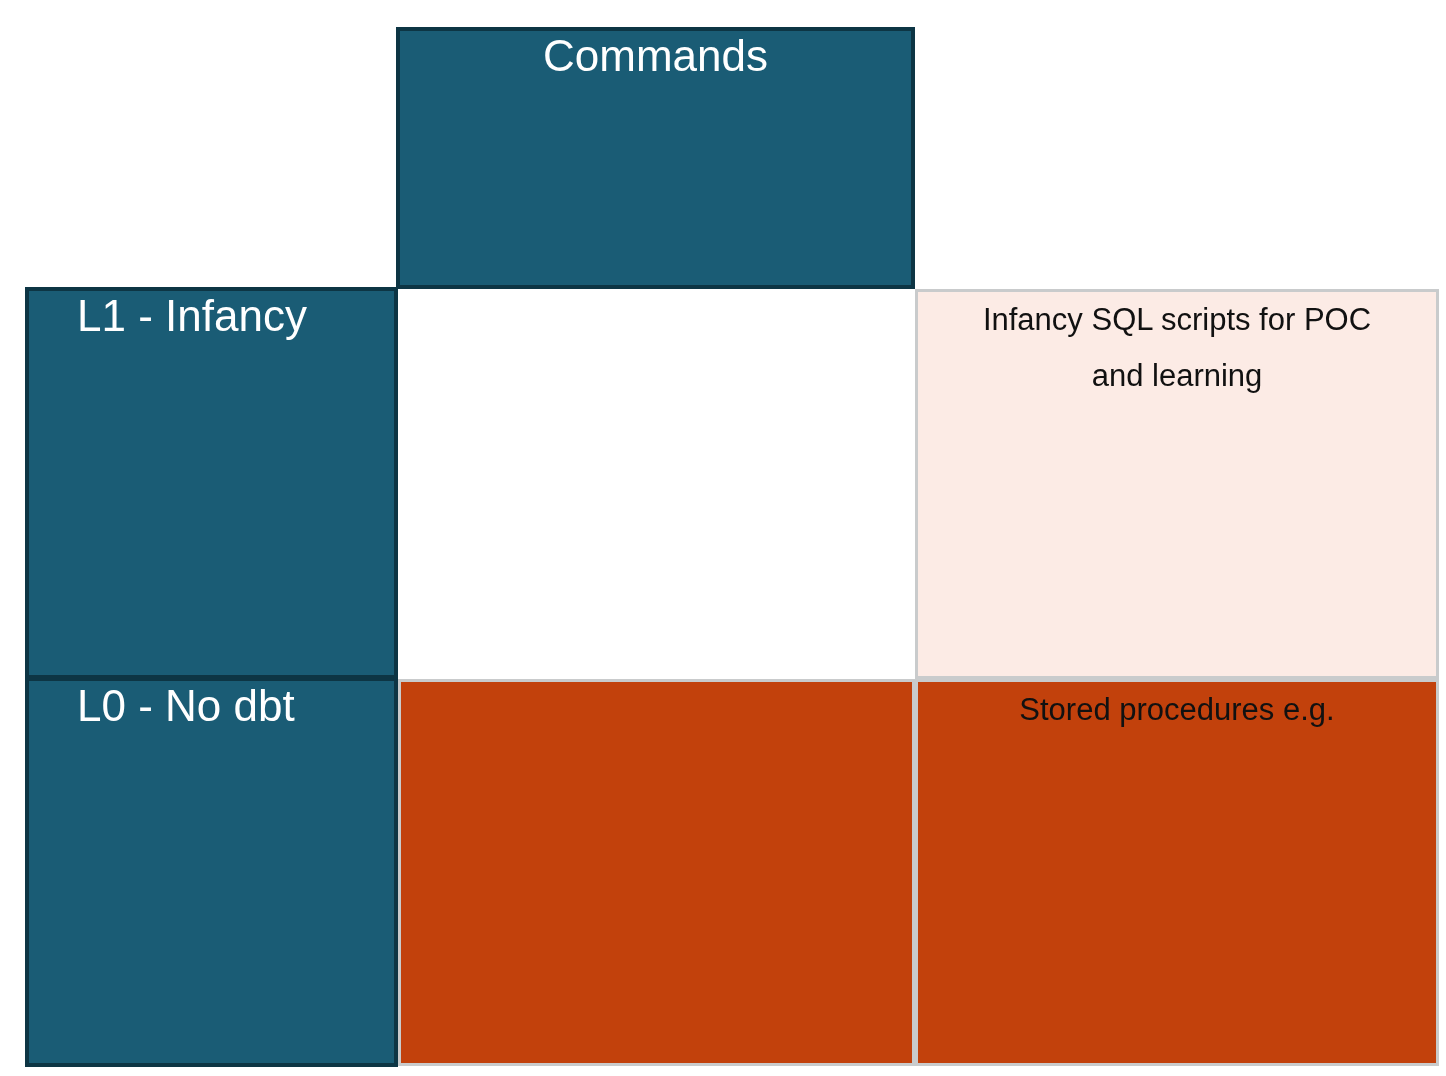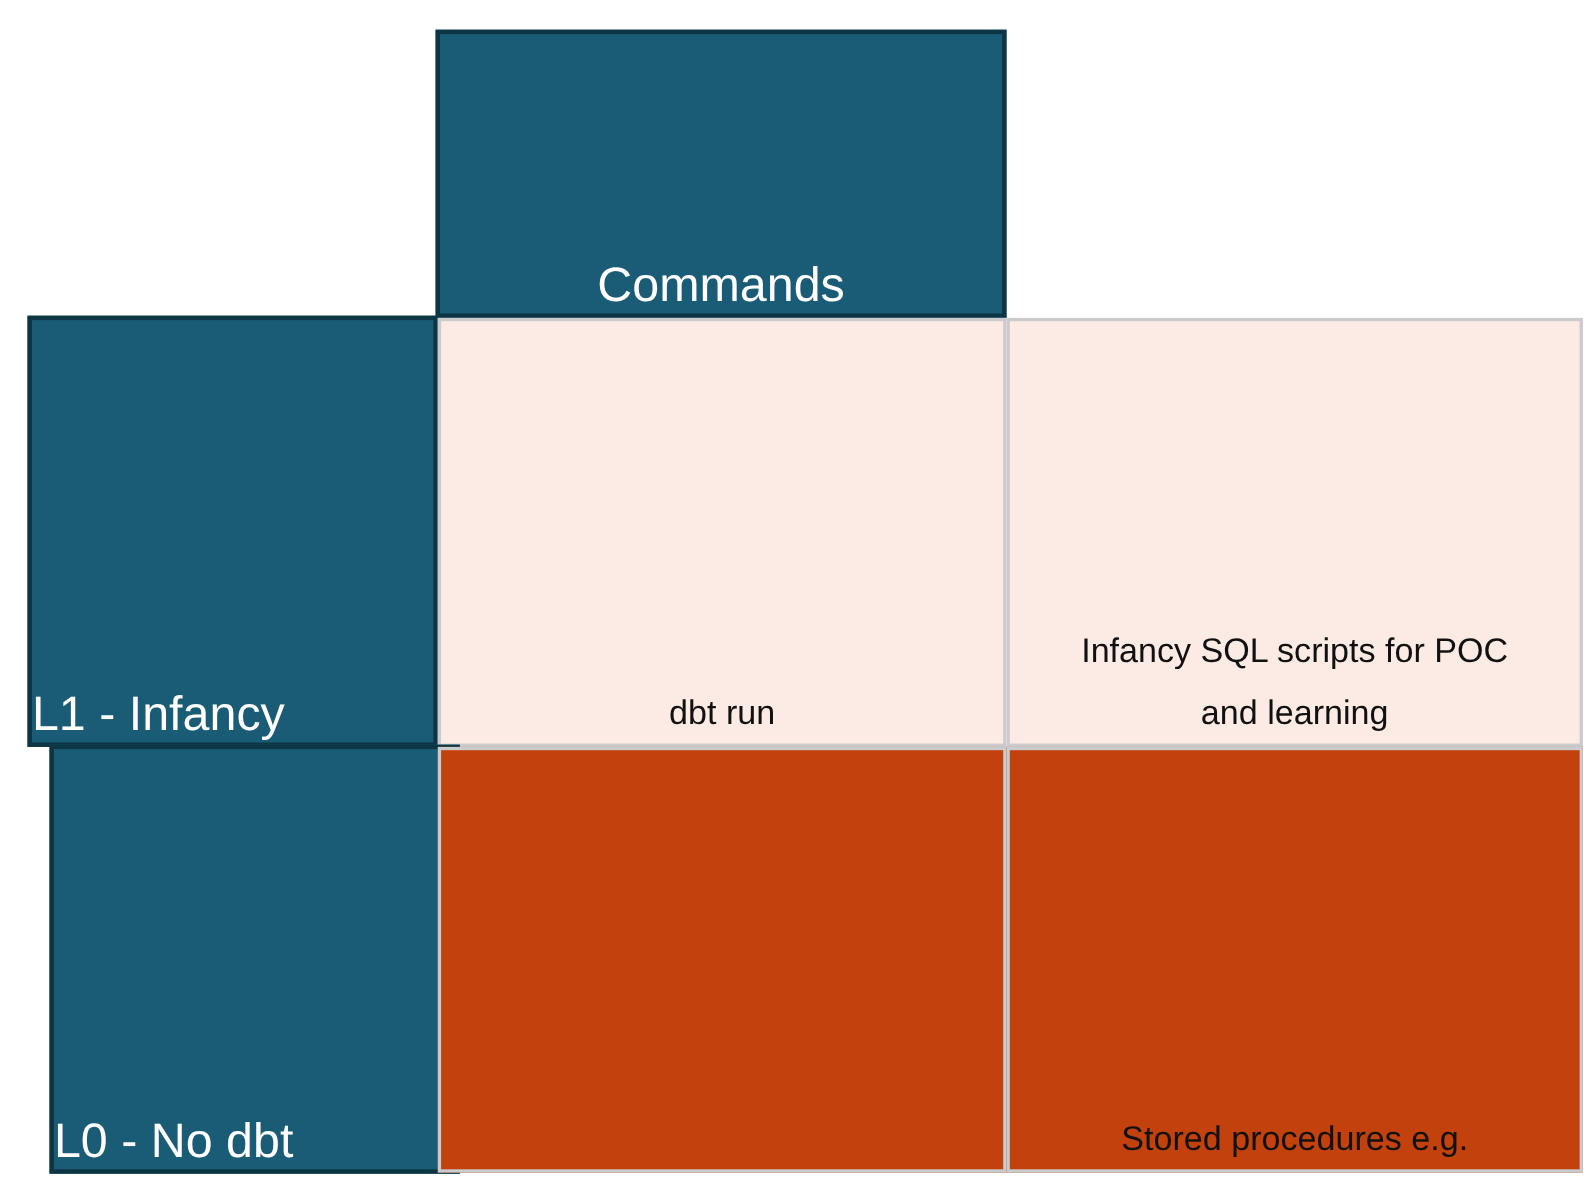--- a/index.html
+++ b/index.html
@@ -12,21 +12,21 @@
     position: relative;
     width: 1446px;
     height: 1076px;
     background: #ffffff;
     overflow: hidden;
   }
   .cell {
     position: absolute;
     box-sizing: border-box;
     display: flex;
-    align-items: flex-end;
+    align-items: flex-start;
     justify-content: center;
     text-align: center;
   }
   
   .teal {
     background: #1a5c75;
     border: 4px solid #0d3544;
     color: #ffffff;
   }
   
@@ -39,56 +39,54 @@
 
   .col-header {
     font-size: 44px;
     font-weight: 400;
   }
   .row-header {
     font-size: 44px;
     font-weight: 400;
     justify-content: flex-start;
     text-align: left;
+    padding-left: 48px;
   }
   .data-text {
     font-size: 31px;
     line-height: 1.8;
     padding: 0 36px;
   }
 
   
   #cell-commands-header { left: 396px; top: 27px;  width: 519px; height: 262px; }
   #cell-models-header   { left: 915px; top: 27px;  width: 524px; height: 262px; }
 
   #cell-l1-header       { left: 25px;  top: 287px; width: 373px; height: 392px; }
   #cell-l1-commands     { left: 398px; top: 289px; width: 517px; height: 390px; }
   #cell-l1-models       { left: 915px; top: 289px; width: 524px; height: 390px; }
 
-  #cell-l0-header       { left: 25px;  top: 677px; width: 373px; height: 390px; margin-left: 20px; }
+  #cell-l0-header       { left: 25px;  top: 677px; width: 373px; height: 390px; }
   #cell-l0-commands     { left: 398px; top: 679px; width: 517px; height: 387px; }
   #cell-l0-models       { left: 915px; top: 679px; width: 524px; height: 387px; }
 </style>
 </head>
 <body>
 
 <div class="canvas">
 
   <div class="cell teal col-header" id="cell-commands-header">
     <span>Commands</span>
   </div>
 
 
   <div class="cell teal row-header" id="cell-l1-header">
     <span>L1 - Infancy</span>
   </div>
 
-  <div class="cell light pink data-text" id="cell-l1-commands">
-    <span>dbt run</span>
-  </div>
 
   <div class="cell light pink data-text" id="cell-l1-models">
     <span>Infancy SQL scripts for POC and learning</span>
   </div>
 
   <div class="cell teal row-header" id="cell-l0-header">
     <span>L0 - No dbt</span>
   </div>
 
   <div class="cell light white data-text" id="cell-l0-commands">

